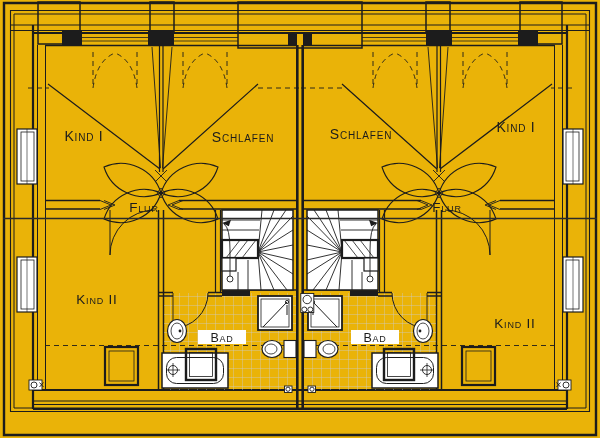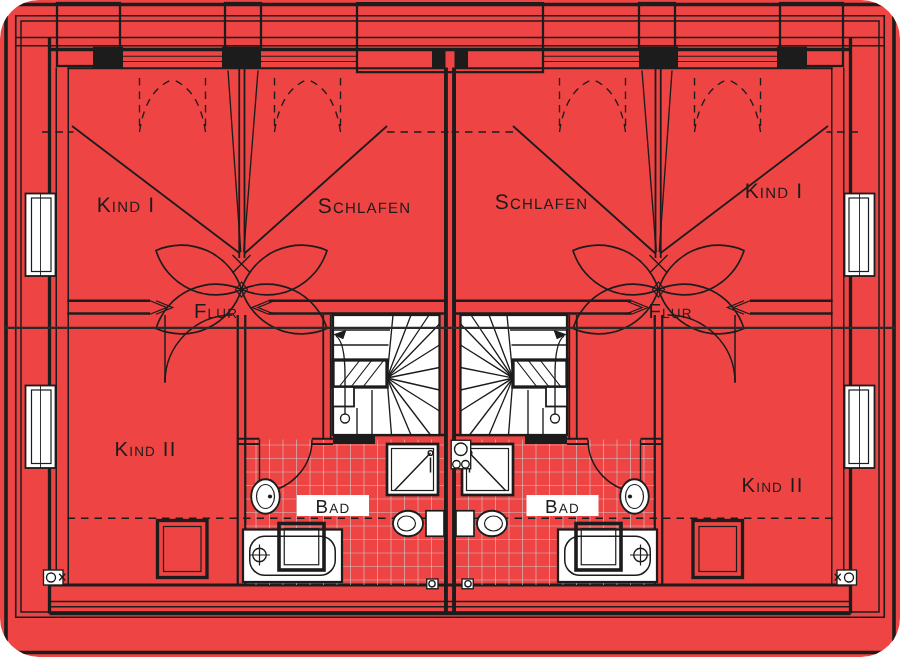--- a/index.html
+++ b/index.html
@@ -1,16 +1,16 @@
 <!DOCTYPE html>
 <html><head>
 <meta charset="utf-8">
 <style>
   html,body{margin:0;padding:0;background:#fff;}
-  #stage{position:relative;width:600px;height:438px;background:#ef4444;overflow:hidden;border-radius:26px;}
+  #stage{position:relative;width:600px;height:438px;background:#eab308;overflow:hidden;}
   svg{position:absolute;left:0;top:0;}
   text{font-family:"Liberation Sans","DejaVu Sans",sans-serif;font-variant:small-caps;
        fill:#1c1c1c;letter-spacing:0.8px;}
 </style>
 </head>
 <body>
 
 <div id="stage">
 <svg width="600" height="438" viewBox="0 0 600 438">
   <defs>

